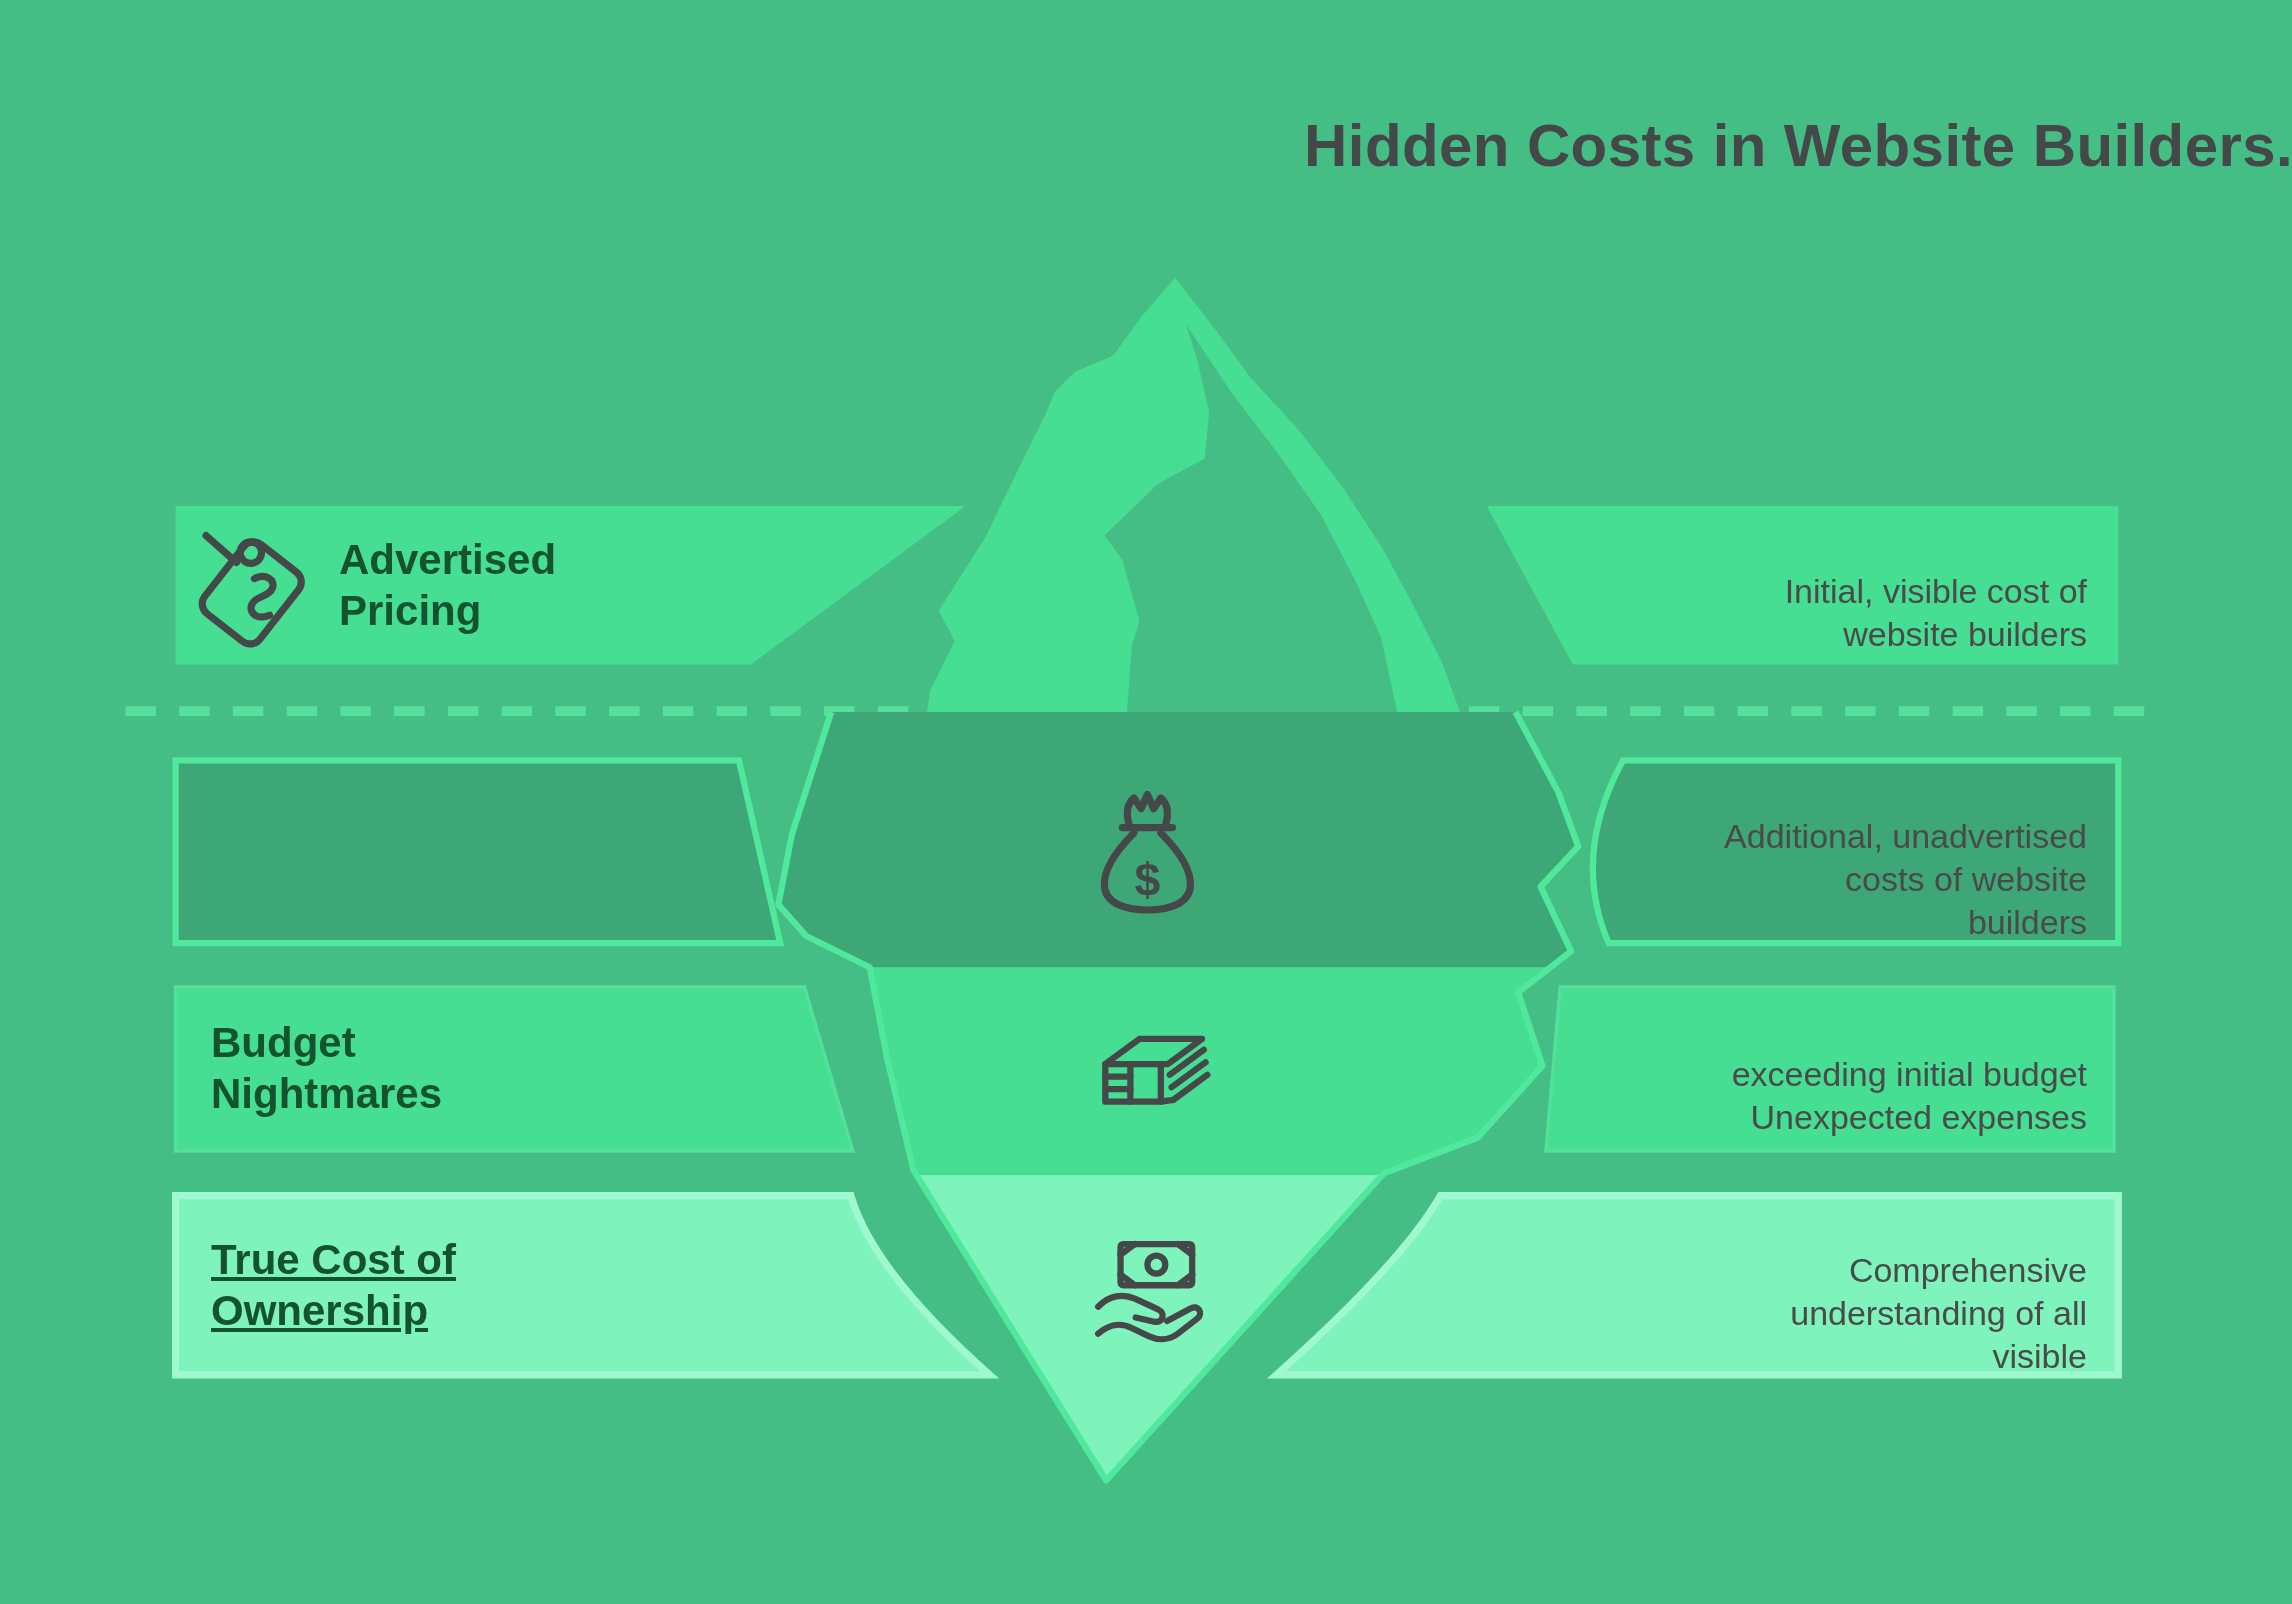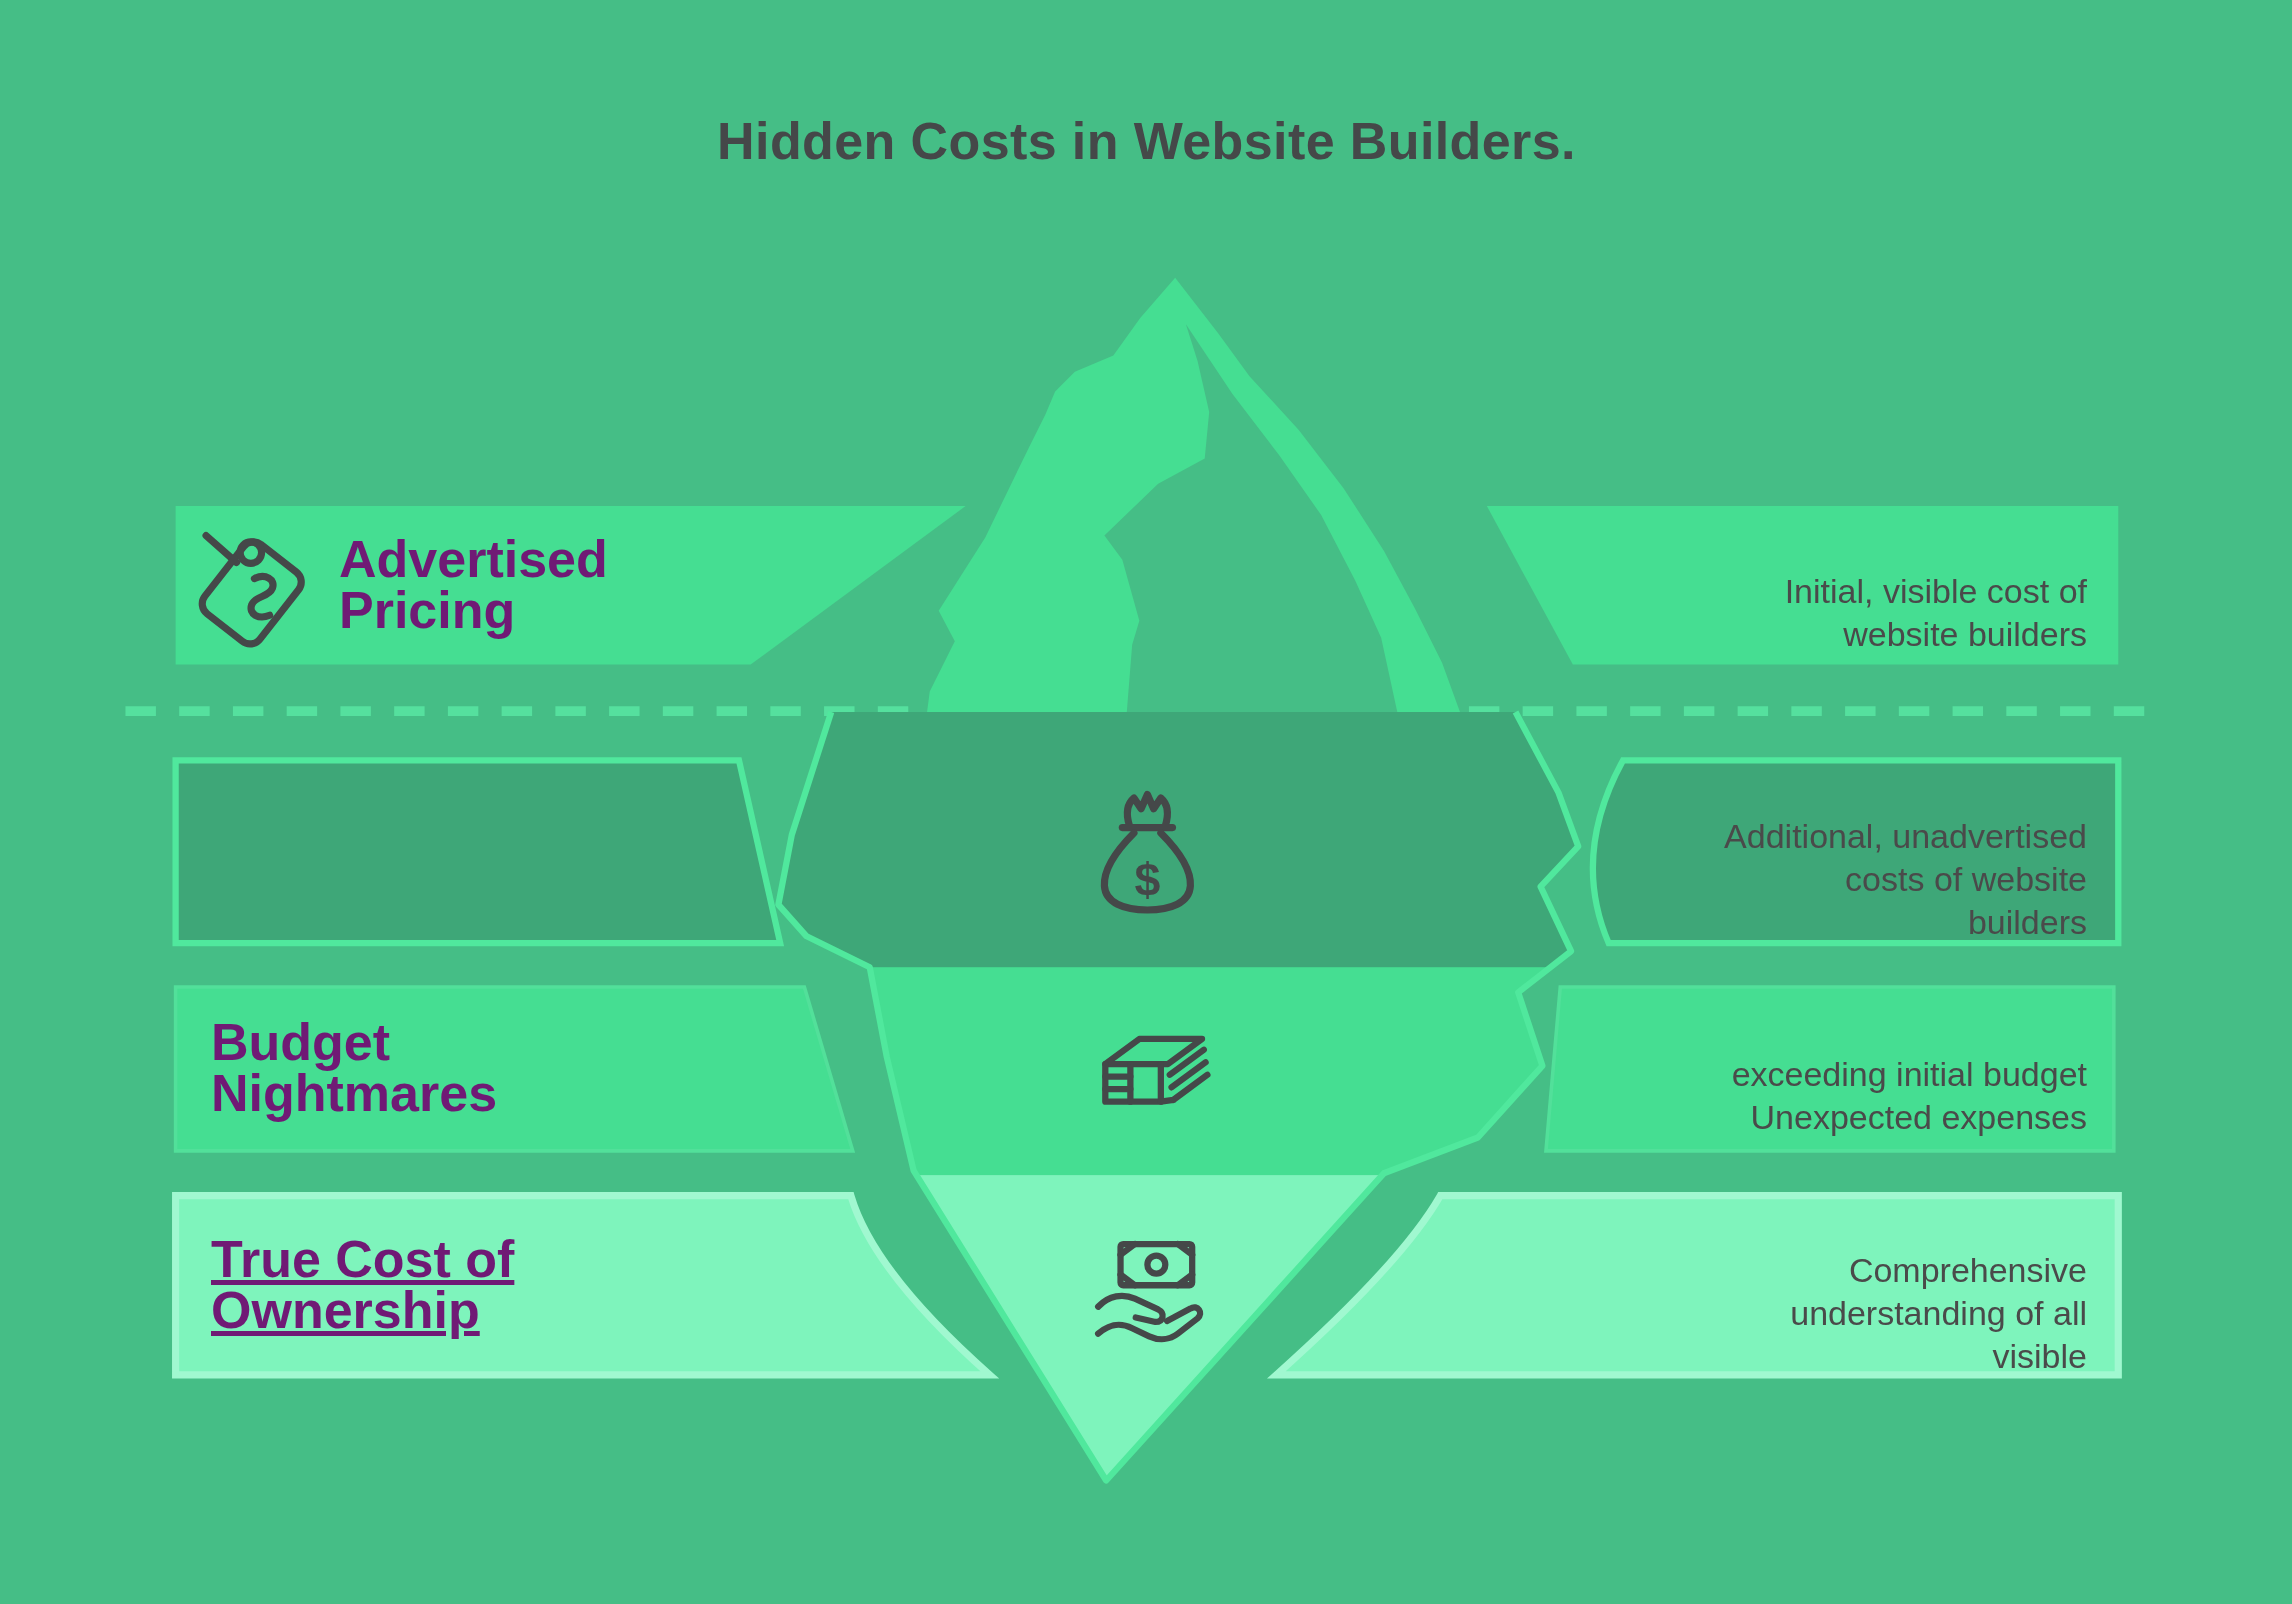--- a/index.html
+++ b/index.html
@@ -6,27 +6,27 @@
   #canvas {
     position:relative;
     width:2293px; height:1605px;
     background:#45BE86;
     font-family:"Liberation Sans", sans-serif;
     overflow:hidden;
   }
   #shapes { position:absolute; left:0; top:0; width:2293px; height:1605px; }
   .page-title {
     position:absolute; left:0; top:111px; width:2293px;
-    text-align:center;
-    font-size:52px; font-weight:bold; color:#454849;
+    text-align:right;
+    font-size:60px; font-weight:bold; color:#454849;
     letter-spacing:0.4px;
   }
   .row-label {
     position:absolute;
-    font-size:52px; font-weight:bold; color:#701a75;
+    font-size:42px; font-weight:bold; color:#14532d;
     line-height:51px; white-space:nowrap;
   }
   .row-desc {
     position:absolute; right:206px;
     font-size:34px; color:#4A4A4A;
     line-height:43px; text-align:right; white-space:nowrap;margin-top:28px;
   }
   .label-r1 { left:339px; top:534px; }
   .label-r2 { left:238px; top:827px; }
   .label-r3 { left:211px; top:1017px; }

